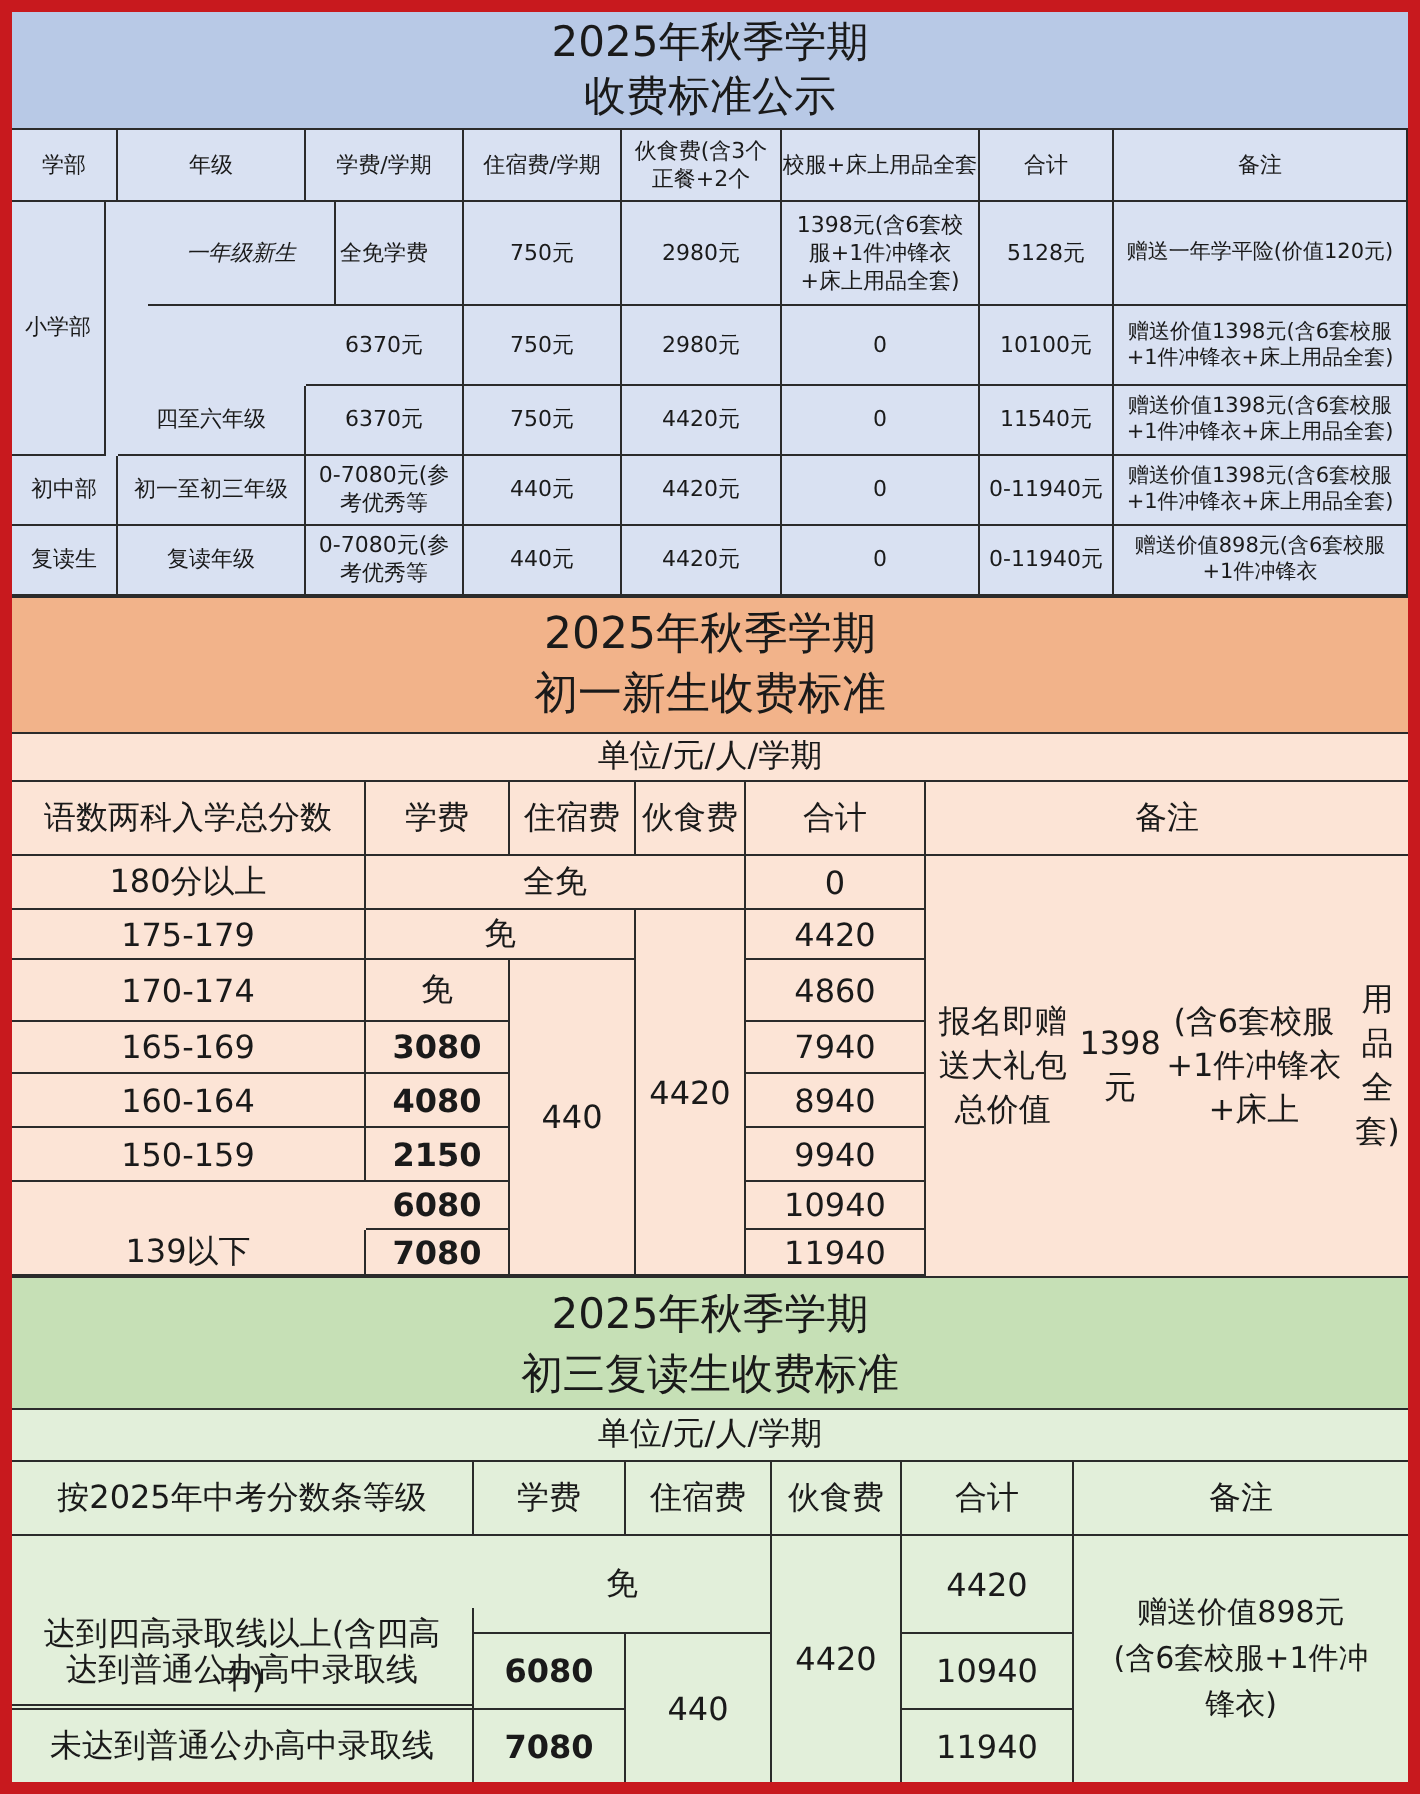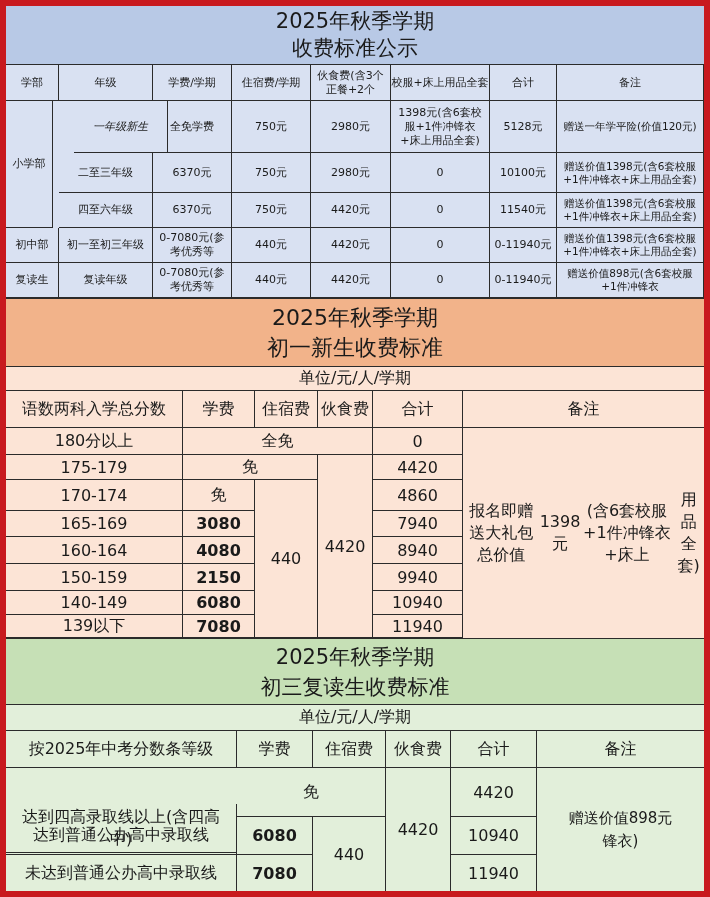--- a/index.html
+++ b/index.html
@@ -51,21 +51,20 @@
   <div class="abs c cell" style="left:0;top:257px;width:53px;height:35px;">复读生</div>
 
   <div class="abs c cell" style="left:68px;top:95px;width:94px;height:52px;font-style:italic;">一年级新生</div>
   <div class="abs c cell" style="left:147px;top:95px;width:79px;height:52px;">全免学费</div>
   <div class="abs c cell" style="left:226px;top:95px;width:79px;height:52px;">750元</div>
   <div class="abs c cell" style="left:305px;top:95px;width:80px;height:52px;">2980元</div>
   <div class="abs c cell" style="left:385px;top:95px;width:99px;height:52px;padding:0 6px;">1398元(含6套校服+1件冲锋衣+床上用品全套)</div>
   <div class="abs c cell" style="left:484px;top:95px;width:67px;height:52px;">5128元</div>
   <div class="abs c cell note1" style="left:551px;top:95px;width:147px;height:52px;">赠送一年学平险(价值120元)</div>
 
-  <div class="abs c cell" style="left:53px;top:147px;width:94px;height:40px;">二至三年级</div>
   <div class="abs c cell" style="left:147px;top:147px;width:79px;height:40px;">6370元</div>
   <div class="abs c cell" style="left:226px;top:147px;width:79px;height:40px;">750元</div>
   <div class="abs c cell" style="left:305px;top:147px;width:80px;height:40px;">2980元</div>
   <div class="abs c cell" style="left:385px;top:147px;width:99px;height:40px;">0</div>
   <div class="abs c cell" style="left:484px;top:147px;width:67px;height:40px;">10100元</div>
   <div class="abs c cell note1" style="left:551px;top:147px;width:147px;height:40px;">赠送价值1398元(含6套校服+1件冲锋衣+床上用品全套)</div>
 
   <div class="abs c cell" style="left:53px;top:187px;width:94px;height:35px;">四至六年级</div>
   <div class="abs c cell" style="left:147px;top:187px;width:79px;height:35px;">6370元</div>
   <div class="abs c cell" style="left:226px;top:187px;width:79px;height:35px;">750元</div>
@@ -104,21 +103,20 @@
   <div class="abs c cell" style="left:312px;top:93px;width:55px;height:37px;">伙食费</div>
   <div class="abs c cell" style="left:367px;top:93px;width:90px;height:37px;">合计</div>
   <div class="abs cell" style="left:457px;top:93px;width:241px;height:37px;border-bottom:1px solid #2b2b2b;">备注</div>
 
   <div class="abs c cell" style="left:0;top:130px;width:177px;height:27px;">180分以上</div>
   <div class="abs c cell" style="left:0;top:157px;width:177px;height:25px;">175-179</div>
   <div class="abs c cell" style="left:0;top:182px;width:177px;height:31px;">170-174</div>
   <div class="abs c cell" style="left:0;top:213px;width:177px;height:26px;">165-169</div>
   <div class="abs c cell" style="left:0;top:239px;width:177px;height:27px;">160-164</div>
   <div class="abs c cell" style="left:0;top:266px;width:177px;height:27px;">150-159</div>
-  <div class="abs c cell" style="left:0;top:293px;width:177px;height:24px;">140-149</div>
   <div class="abs c cell" style="left:0;top:317px;width:177px;height:23px;">139以下</div>
 
   <div class="abs c cell" style="left:177px;top:130px;width:190px;height:27px;">全免</div>
   <div class="abs c cell" style="left:177px;top:157px;width:135px;height:25px;">免</div>
   <div class="abs c cell" style="left:312px;top:157px;width:55px;height:183px;">4420</div>
   <div class="abs c cell" style="left:249px;top:182px;width:63px;height:158px;">440</div>
 
   <div class="abs c cell" style="left:177px;top:182px;width:72px;height:31px;">免</div>
   <div class="abs c cell b" style="left:177px;top:213px;width:72px;height:26px;">3080</div>
   <div class="abs c cell b" style="left:177px;top:239px;width:72px;height:27px;">4080</div>
@@ -166,15 +164,16 @@
   <div class="abs cell b" style="left:231px;top:217px;width:76px;height:36px;border-right:1px solid #2b2b2b;">7080</div>
   <div class="abs cell" style="left:307px;top:179px;width:73px;height:74px;border-right:1px solid #2b2b2b;">440</div>
   <div class="abs cell" style="left:380px;top:130px;width:65px;height:123px;border-right:1px solid #2b2b2b;">4420</div>
 
   <div class="abs c cell" style="left:445px;top:130px;width:86px;height:49px;">4420</div>
   <div class="abs c cell" style="left:445px;top:179px;width:86px;height:38px;">10940</div>
   <div class="abs cell" style="left:445px;top:217px;width:86px;height:36px;border-right:1px solid #2b2b2b;">11940</div>
 
   <div class="abs cell" style="left:531px;top:130px;width:167px;height:123px;flex-direction:column;font-size:15px;line-height:23px;">
     <div>赠送价值898元</div>
+    <div>(含6套校服+1件冲</div>
     <div>锋衣)</div>
   </div>
 </div>
 
 </body></html>

